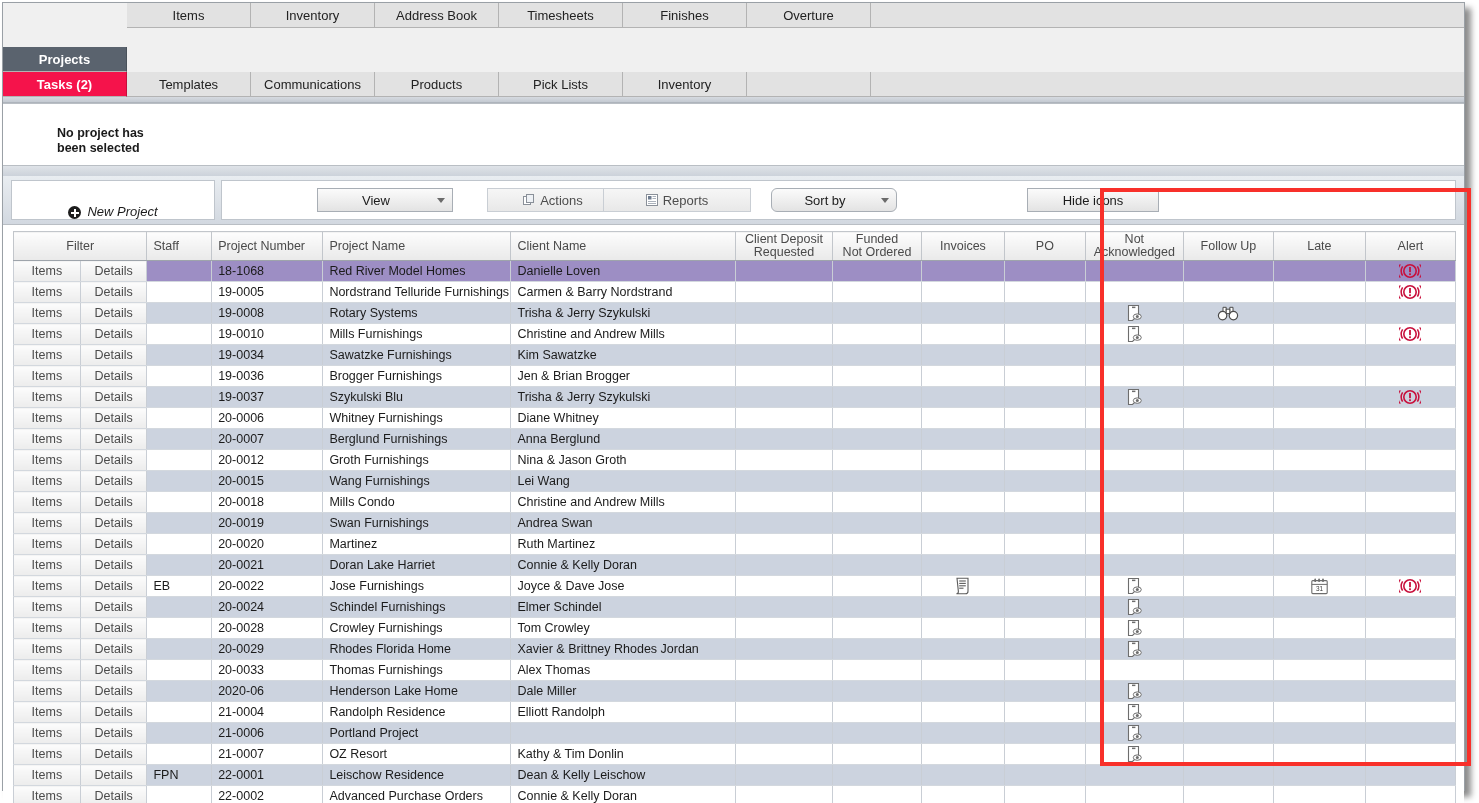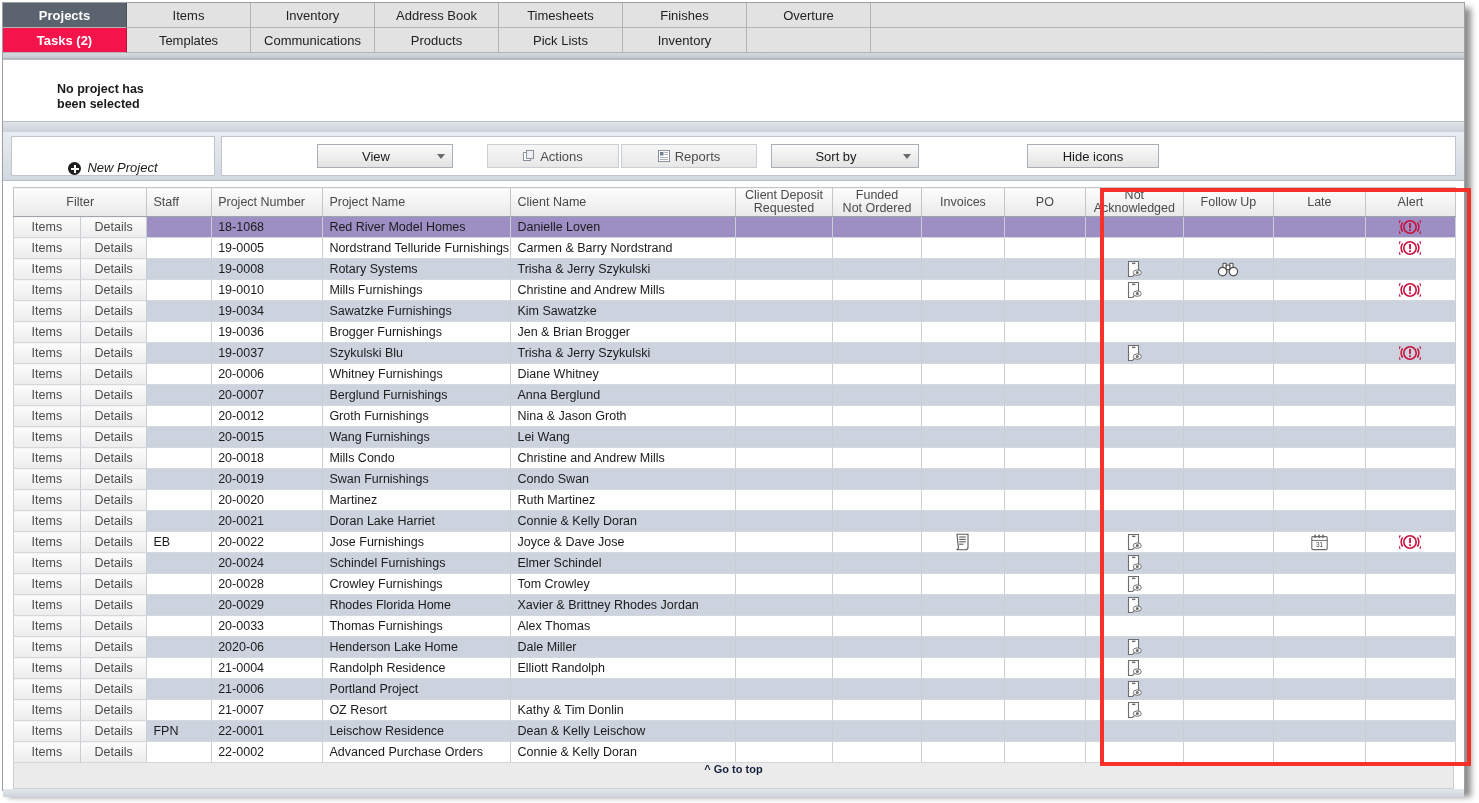--- a/index.html
+++ b/index.html
@@ -43,20 +43,21 @@
     border-bottom: 1px solid #b3b3b3;
     width: 124px;
     white-space: nowrap;
     overflow: hidden;
   }
   .tab.active-dark {
     background: #5a636e;
     color: #ffffff;
     font-weight: bold;
     border-right: 1px solid #4a525b;
+    margin-top: 44px;
   }
   .tab.active-red {
     background: #f5134b;
     color: #ffffff;
     font-weight: bold;
     border-right: 1px solid #c40f3c;
   }
   .tab.blank { background: #e2e2e2; border-right: 1px solid #b3b3b3; }
   .tabrow-filler { flex: 1 1 auto; background: #e2e2e2; border-bottom: 1px solid #b3b3b3; height: 25px; }
   .tabbar-under {
@@ -139,22 +140,22 @@
     border-right: 4px solid transparent;
     border-top: 5px solid #6b6b6b;
   }
   .btn.flat {
     background: linear-gradient(#f6f6f6, #e8e8e8);
     border: 1px solid #c9ced4;
     color: #4d4d4d;
   }
   .btn-view { position:absolute; left: 95px; width: 136px; }
   .btn-actions { position:absolute; left: 265px; width: 132px; }
-  .btn-reports { position:absolute; left: 399px; width: 136px; }
-  .btn-sortby { position:absolute; left: 549px; width: 148px; }
+  .btn-reports { position:absolute; left: 381px; width: 148px; }
+  .btn-sortby { position:absolute; left: 549px; width: 126px; border-radius: 6px; }
   .btn-hideicons { position:absolute; left: 805px; width: 132px; background: linear-gradient(#fbfbfb,#e3e3e3); }
   .mini-icon { display:inline-block; margin-right:5px; line-height:0; }
 
   
   .grid-outer {
     background: #ffffff;
     border-top: 1px solid #b9bec4;
     padding: 6px 10px 0 10px;
     position: relative;
   }
@@ -596,21 +597,21 @@
               <td class="icon-cell"></td>
               <td class="icon-cell"></td>
               <td class="icon-cell"></td>
             </tr>
             <tr class="alt">
               <td class="cell-items">Items</td>
               <td class="cell-details">Details</td>
               <td class="staff"></td>
               <td class="num">20-0019</td>
               <td>Swan Furnishings</td>
-              <td>Condo Swan</td>
+              <td>Andrea Swan</td>
               <td class="icon-cell"></td>
               <td class="icon-cell"></td>
               <td class="icon-cell"></td>
               <td class="icon-cell"></td>
               <td class="icon-cell"></td>
               <td class="icon-cell"></td>
               <td class="icon-cell"></td>
               <td class="icon-cell"></td>
             </tr>
             <tr class="norm">

